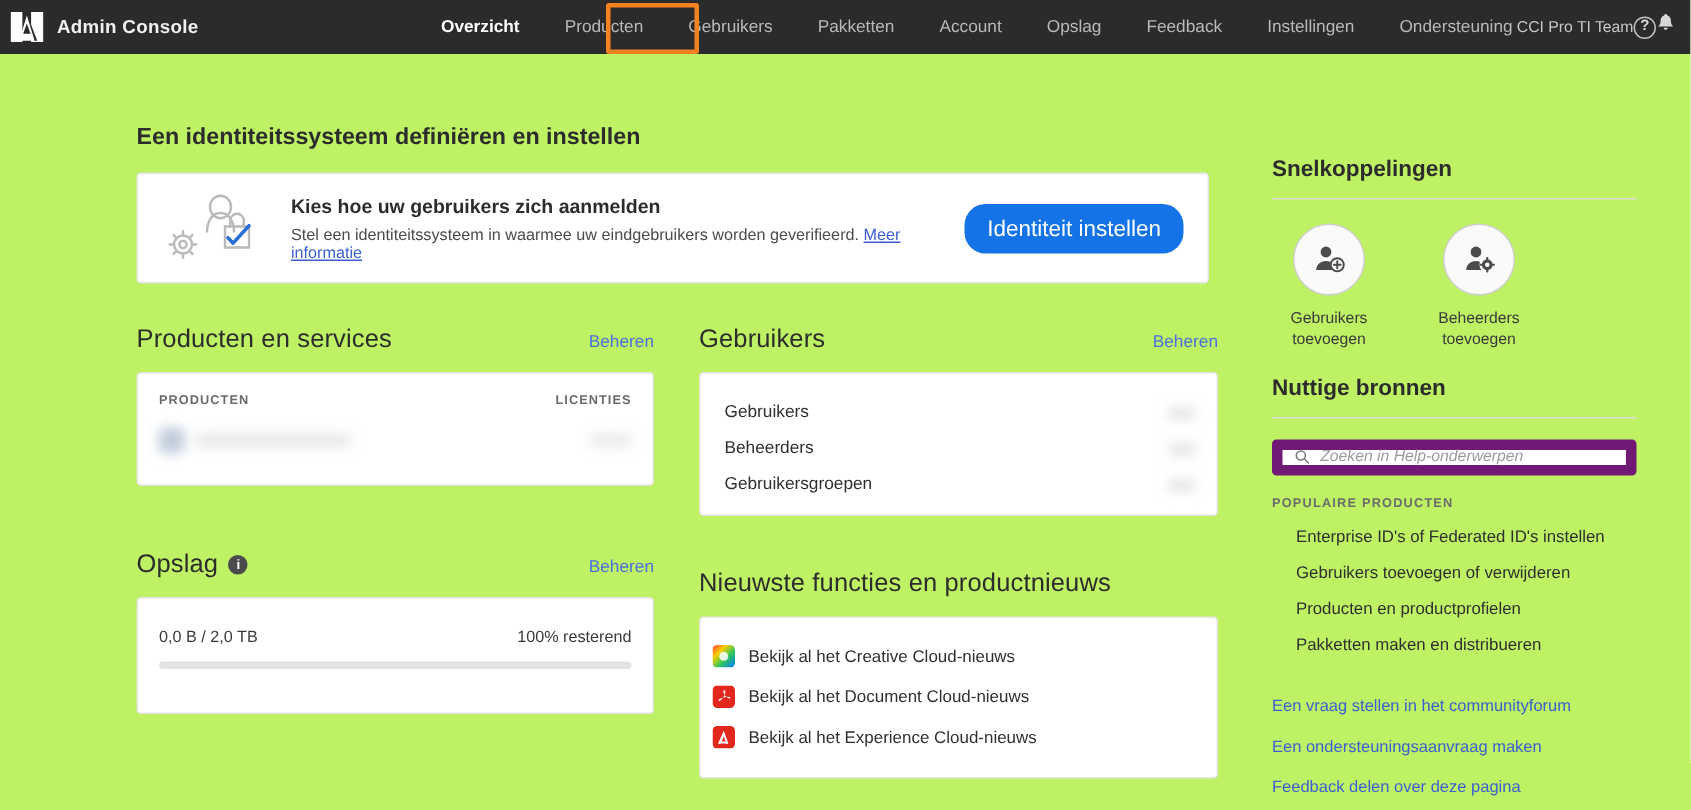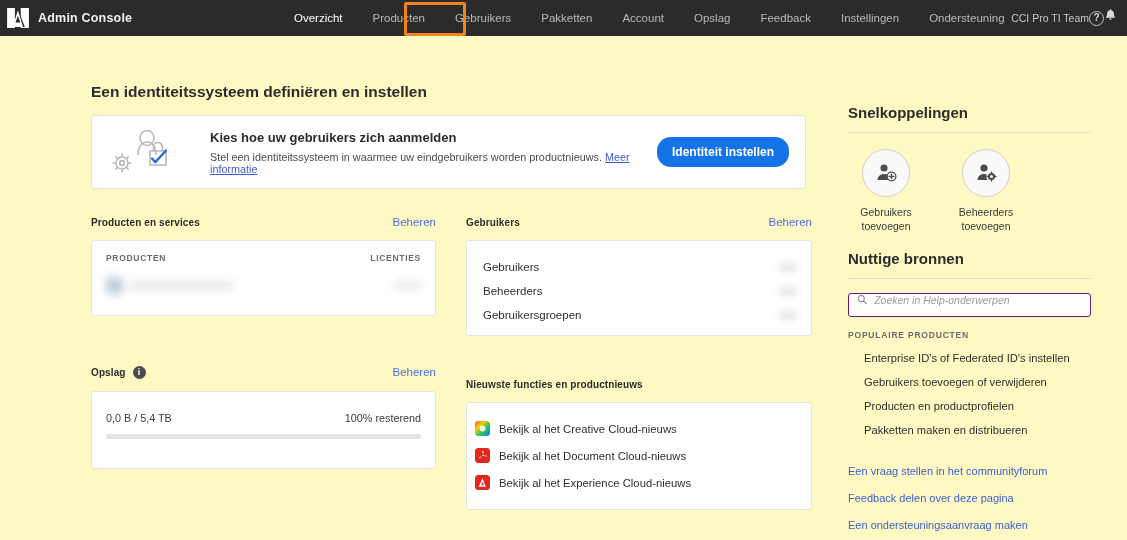--- a/index.html
+++ b/index.html
@@ -2,35 +2,35 @@
 <html><head>
 <meta charset="utf-8">
 <style>
   * { box-sizing: border-box; margin: 0; padding: 0; }
   html, body {
     width: 1127px; height: 540px;
     font-family: "Liberation Sans", sans-serif;
     background: #f5f5f5;
     overflow: hidden;
   }
-  .page { position: relative; width: 1127px; height: 540px; background: #fef9c3; }
+  .page { position: relative; width: 1127px; height: 540px; background: #bef264; }
 
   
   .topbar {
     position: absolute; top: 0; left: 0; width: 1127px; height: 36px;
     background: #2b2b2b; display: flex; align-items: center;
   }
   .logo-wrap { width: 36px; height: 36px; display: flex; align-items: center; justify-content: center; }
   .brand-title { color: #f0f0f0; font-size: 12.5px; font-weight: bold; letter-spacing: .2px; margin-left: 2px; }
   .nav { position: absolute; left: 279px; top: 0; height: 36px; display: flex; align-items: center; gap: 0; }
   .nav-item {
     color: #b9b9b9; font-size: 11.5px; padding: 0 15px; height: 36px;
     display: flex; align-items: center; white-space: nowrap; cursor: pointer;
   }
-  .nav-item.active { color: #ffffff; font-weight: normal; text-align: center; }
+  .nav-item.active { color: #ffffff; font-weight: bold; text-align: center; }
   .nav-box {
     position: absolute; left: 404px; top: 2px; width: 62px; height: 34px;
     border: 3px solid #f58220; border-radius: 2px; pointer-events: none;
   }
   .topright { position: absolute; right: 10px; top: 0; height: 36px; display: flex; align-items: center; }
   .team-name { color: #c8c8c8; font-size: 10.5px; white-space: nowrap; }
   .ico-circle {
     width: 15px; height: 15px; border-radius: 50%; border: 1.4px solid #bfbfbf;
     color: #d8d8d8; font-size: 10px; font-weight: bold;
     display: flex; align-items: center; justify-content: center; line-height: 1; cursor: pointer;
@@ -40,40 +40,40 @@
   
   .content { position: absolute; top: 36px; left: 0; width: 1127px; height: 504px; }
   .col-left  { position: absolute; left: 91px;  top: 0; width: 345px; }
   .col-mid   { position: absolute; left: 466px; top: 0; width: 346px; }
   .col-right { position: absolute; left: 848px; top: 0; width: 243px; }
 
   
   .sec-head {
     display: flex; align-items: baseline; justify-content: space-between;
   }
-  h2.sec-title { font-size: 10px; font-weight: bold; color: #2c2c2c; letter-spacing: .1px; }
+  h2.sec-title { font-size: 17px; font-weight: normal; color: #2c2c2c; letter-spacing: .1px; }
   .manage-link { font-size: 11.5px; color: #4a6ee0; cursor: pointer; }
   .card {
     background: #ffffff; border: 1px solid #e4e4e4; border-radius: 3px;
   }
 
   
   .identity-title { font-size: 15.5px; font-weight: bold; color: #2c2c2c; }
   .identity-card {
     margin-top: 14px; width: 715px; height: 74px; background: #fff;
     border: 1px solid #e4e4e4; border-radius: 3px;
     display: flex; align-items: center; padding: 0 16px;
   }
   .identity-illo { width: 72px; height: 54px; flex: none; }
-  .identity-text { margin-left: 30px; flex: 1; }
+  .identity-text { margin-left: 14px; flex: 1; }
   .identity-h { font-size: 13px; font-weight: bold; color: #2c2c2c; }
   .identity-sub { font-size: 10.8px; color: #4b4b4b; margin-top: 6px; }
   .identity-sub a { color: #3b5fd0; text-decoration: underline; cursor: pointer; }
   .btn-primary {
-    background: #1473e6; color: #fff; font-size: 12px; font-weight: bold;
+    background: #1473e6; color: #fff; font-size: 15px; font-weight: normal;
     border: none; border-radius: 14px; padding: 8px 15px; cursor: pointer; white-space: nowrap; text-align: right;
   }
 
   
   .prod-card { margin-top: 12px; height: 76px; padding: 12px 14px 0 14px; position: relative; }
   .col-head-row { display: flex; justify-content: space-between; }
   .col-head { font-size: 8.5px; font-weight: bold; letter-spacing: .7px; color: #6b6b6b; }
   .blur-row { display: flex; justify-content: space-between; align-items: center; margin-top: 14px; }
   .blur-prod { display: flex; align-items: center; gap: 7px; filter: blur(4px); opacity: .55; }
   .blur-sq { width: 17px; height: 17px; border-radius: 3px; background: #8ea4c0; }
@@ -110,22 +110,22 @@
   .r-title { font-size: 15px; font-weight: bold; color: #2c2c2c; margin-top: 24px; }
   .r-rule { height: 1px; background: #dcdcdc; margin-top: 11px; }
   .quick-row { display: flex; gap: 24px; margin-top: 16px; }
   .quick { width: 76px; text-align: center; cursor: pointer; }
   .quick-circle {
     width: 48px; height: 48px; border-radius: 50%; border: 1px solid #cfcfcf;
     background: #fafafa; margin: 0 auto; display: flex; align-items: center; justify-content: center;
   }
   .quick-label { margin-top: 8px; font-size: 10.5px; color: #3a3a3a; line-height: 1.35; }
   .search-wrap {
-    margin-top: 14px; height: 24px; background: #fff; border: 1px solid #701a75; border-radius: 3px;
-    display: flex; align-items: flex-start; padding: 0 8px; gap: 7px;
+    margin-top: 14px; height: 24px; background: #fff; border: 7px solid #701a75; border-radius: 3px;
+    display: flex; align-items: flex-end; padding: 0 8px; gap: 7px;
   }
   .search-wrap input {
     border: none; outline: none; font-size: 10.5px; color: #555; width: 100%;
     font-family: "Liberation Sans", sans-serif; font-style: italic; background: transparent;
   }
   .search-wrap input::placeholder { color: #9b9b9b; font-style: italic; }
   .pop-head { margin-top: 13px; font-size: 8.5px; font-weight: bold; letter-spacing: .8px; color: #6b6b6b; }
   .art-row { margin-top: 12px; margin-left: 16px; font-size: 11.2px; color: #2f2f2f; cursor: pointer; }
   .support-links { margin-top: 29px; }
   .support-link { font-size: 11px; color: #3b5fd0; margin-bottom: 15px; cursor: pointer; }
@@ -188,21 +188,21 @@
               <ellipse cx="39" cy="13" rx="7" ry="7.5"></ellipse>
               <path d="M42 26h16v14H42z"></path>
               <path d="M45.5 26v-4a4.5 4.5 0 0 1 9 0v4"></path>
             </g>
             <path d="M44 33.5l3.4 3.6L58 25.5" fill="none" stroke="#2a6fd6" stroke-width="2.4" stroke-linecap="round" stroke-linejoin="round"></path>
           </svg>
         </div>
         <div class="identity-text">
           <div class="identity-h">Kies hoe uw gebruikers zich aanmelden</div>
           <div class="identity-sub">
-            <span>Stel een identiteitssysteem in waarmee uw eindgebruikers worden productnieuws.</span>
+            <span>Stel een identiteitssysteem in waarmee uw eindgebruikers worden geverifieerd.</span>
             <a>Meer informatie</a>
           </div>
         </div>
         <button class="btn-primary">Identiteit instellen</button>
       </div>
     </div>
 
     <div class="col-left" style="top:180px;">
       <div class="sec-head">
         <h2 class="sec-title">Producten en services</h2>
@@ -226,21 +226,21 @@
     <div class="col-left" style="top:330px;">
       <div class="sec-head">
         <div class="storage-head">
           <h2 class="sec-title">Opslag</h2>
           <span class="info-ico">i</span>
         </div>
         <span class="manage-link">Beheren</span>
       </div>
       <div class="card storage-card">
         <div class="storage-row">
-          <span>0,0 B / 5,4 TB</span>
+          <span>0,0 B / 2,0 TB</span>
           <span>100% resterend</span>
         </div>
         <div class="storage-track">
           <div class="storage-fill" style="width: 0%;"></div>
         </div>
       </div>
     </div>
 
     <div class="col-mid" style="top:180px;">
       <div class="sec-head">
@@ -348,19 +348,19 @@
         <input type="text" placeholder="Zoeken in Help-onderwerpen" style="">
       </div>
       <div class="pop-head">POPULAIRE PRODUCTEN</div>
       <div class="art-row">Enterprise ID's of Federated ID's instellen</div>
       <div class="art-row">Gebruikers toevoegen of verwijderen</div>
       <div class="art-row">Producten en productprofielen</div>
       <div class="art-row">Pakketten maken en distribueren</div>
 
       <div class="support-links">
         <div class="support-link">Een vraag stellen in het communityforum</div>
+        <div class="support-link">Een ondersteuningsaanvraag maken</div>
         <div class="support-link">Feedback delen over deze pagina</div>
-        <div class="support-link">Een ondersteuningsaanvraag maken</div>
       </div>
     </div>
 
   </div>
 </div>
 
 </body></html>

